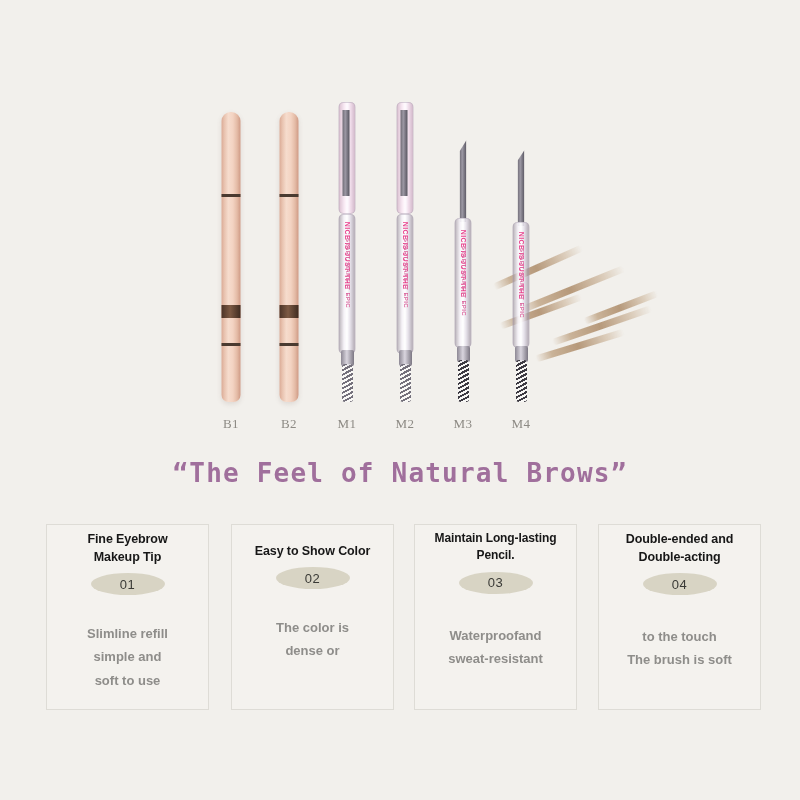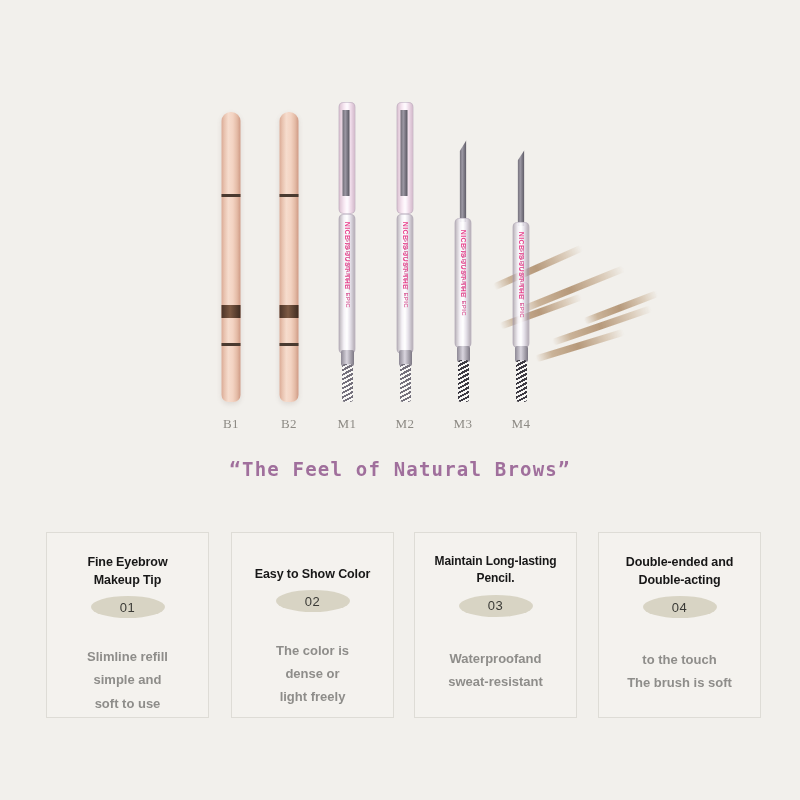--- a/index.html
+++ b/index.html
@@ -165,43 +165,43 @@
   }
 
   
   #headline {
     position: absolute;
     left: 0;
     top: 458px;
     width: 800px;
     text-align: center;
     font-family: "DejaVu Sans Mono", monospace;
-    font-size: 19px;
+    font-size: 26px;
     font-weight: bold;
     color: #a06f9c;
     letter-spacing: 1.2px;
   }
 
   
   #feature-cards {
     position: absolute;
     left: 0;
     top: 520px;
     width: 800px;
     height: 190px;
   }
   .feature-card {
     position: absolute;
-    top: 12px;
+    top: 4px;
     width: 163px;
     height: 186px;
     box-sizing: border-box;
     border: 1px solid #dedcd6;
     background: #f4f2ee;
-    padding: 20px 7px 0 7px;
+    padding: 5px 7px 0 7px;
   }
   .card-title {
     text-align: center;
     font-size: 12.5px;
     font-weight: bold;
     color: #171717;
     line-height: 1.45;
     letter-spacing: -.1px;
   }
   .card-badge {
@@ -341,21 +341,20 @@
   </div>
 
   <div class="feature-card" style="left:231px;">
     <div class="card-title" style="margin-top:12px;">
       <div>Easy to Show Color</div>
     </div>
     <div class="card-badge">02</div>
     <div class="card-body">
       <div>The color is</div>
       <div>dense or</div>
-      <div>light freely</div>
     </div>
   </div>
 
   <div class="feature-card" style="left:414px;">
     <div class="card-title" style="font-size:12px;">
       <div>Maintain Long-lasting</div>
       <div>Pencil.</div>
     </div>
     <div class="card-badge">03</div>
     <div class="card-body mid">

